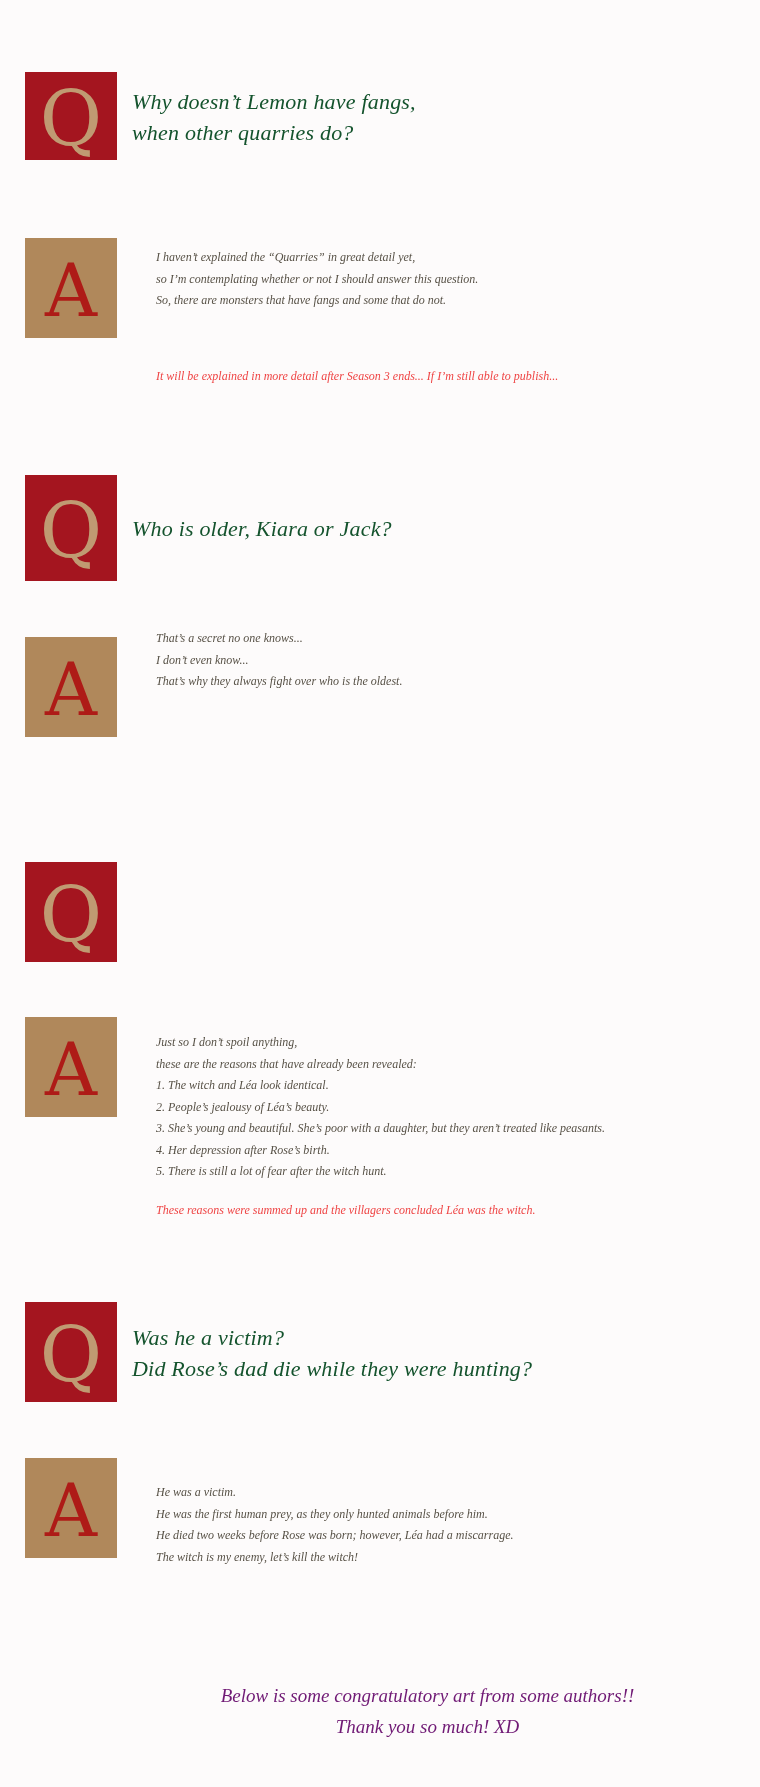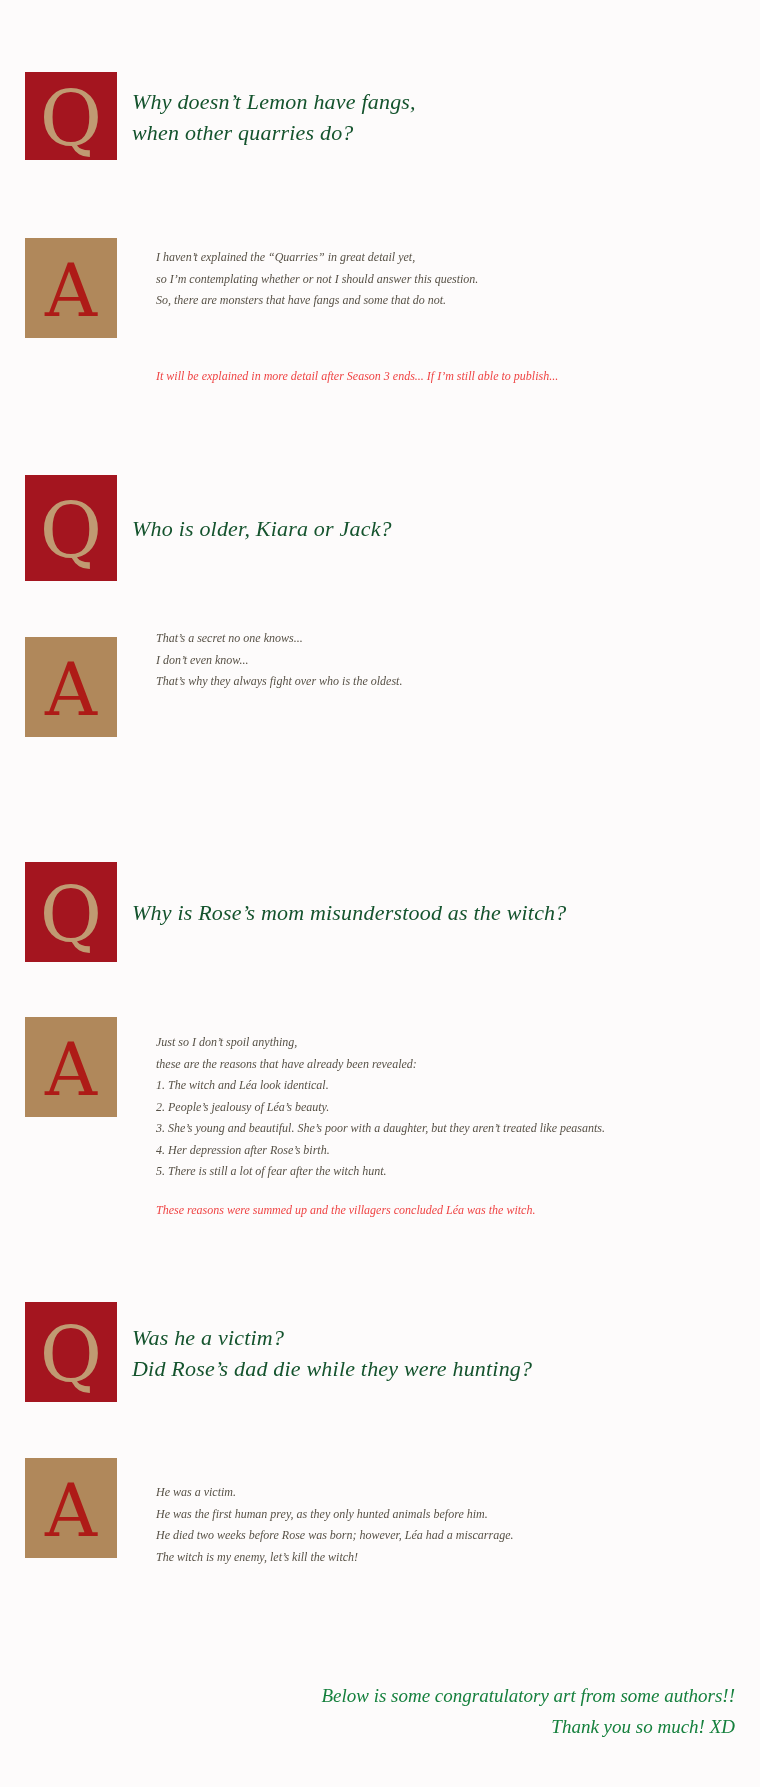--- a/index.html
+++ b/index.html
@@ -51,22 +51,22 @@
     font-size: 12px;
     line-height: 21.5px;
     margin-left: 24px;
   }
   .a-text.note { color: #ef4444; }
   .footer {
     position: absolute;
     right: 25px;
     left: 120px;
     top: 1680px;
-    text-align: right;
-    color: #15803d;
+    text-align: center;
+    color: #701a75;
     font-style: italic;
     font-size: 19px;
     line-height: 31px;
   }
 </style>
 </head>
 <body>
 
 <div class="page">
 
@@ -100,23 +100,20 @@
   </div>
   <div class="a-text" style="top:628px">
     <div>That’s a secret no one knows...</div>
     <div>I don’t even know...</div>
     <div>That’s why they always fight over who is the oldest.</div>
   </div>
 
   <div class="badge q" style="top:862px;height:100px">
     <span class="badge-letter">Q</span>
   </div>
-  <div class="q-text" style="top:897px">
-    <div>Why is Rose’s mom misunderstood as the witch?</div>
-  </div>
   <div class="badge a" style="top:1017px;height:100px">
     <span class="badge-letter">A</span>
   </div>
   <div class="a-text" style="top:1032px">
     <div>Just so I don’t spoil anything,</div>
     <div>these are the reasons that have already been revealed:</div>
     <div>1. The witch and Léa look identical.</div>
     <div>2. People’s jealousy of Léa’s beauty.</div>
     <div>3. She’s young and beautiful. She’s poor with a daughter, but they aren’t treated like peasants.</div>
     <div>4. Her depression after Rose’s birth.</div>

